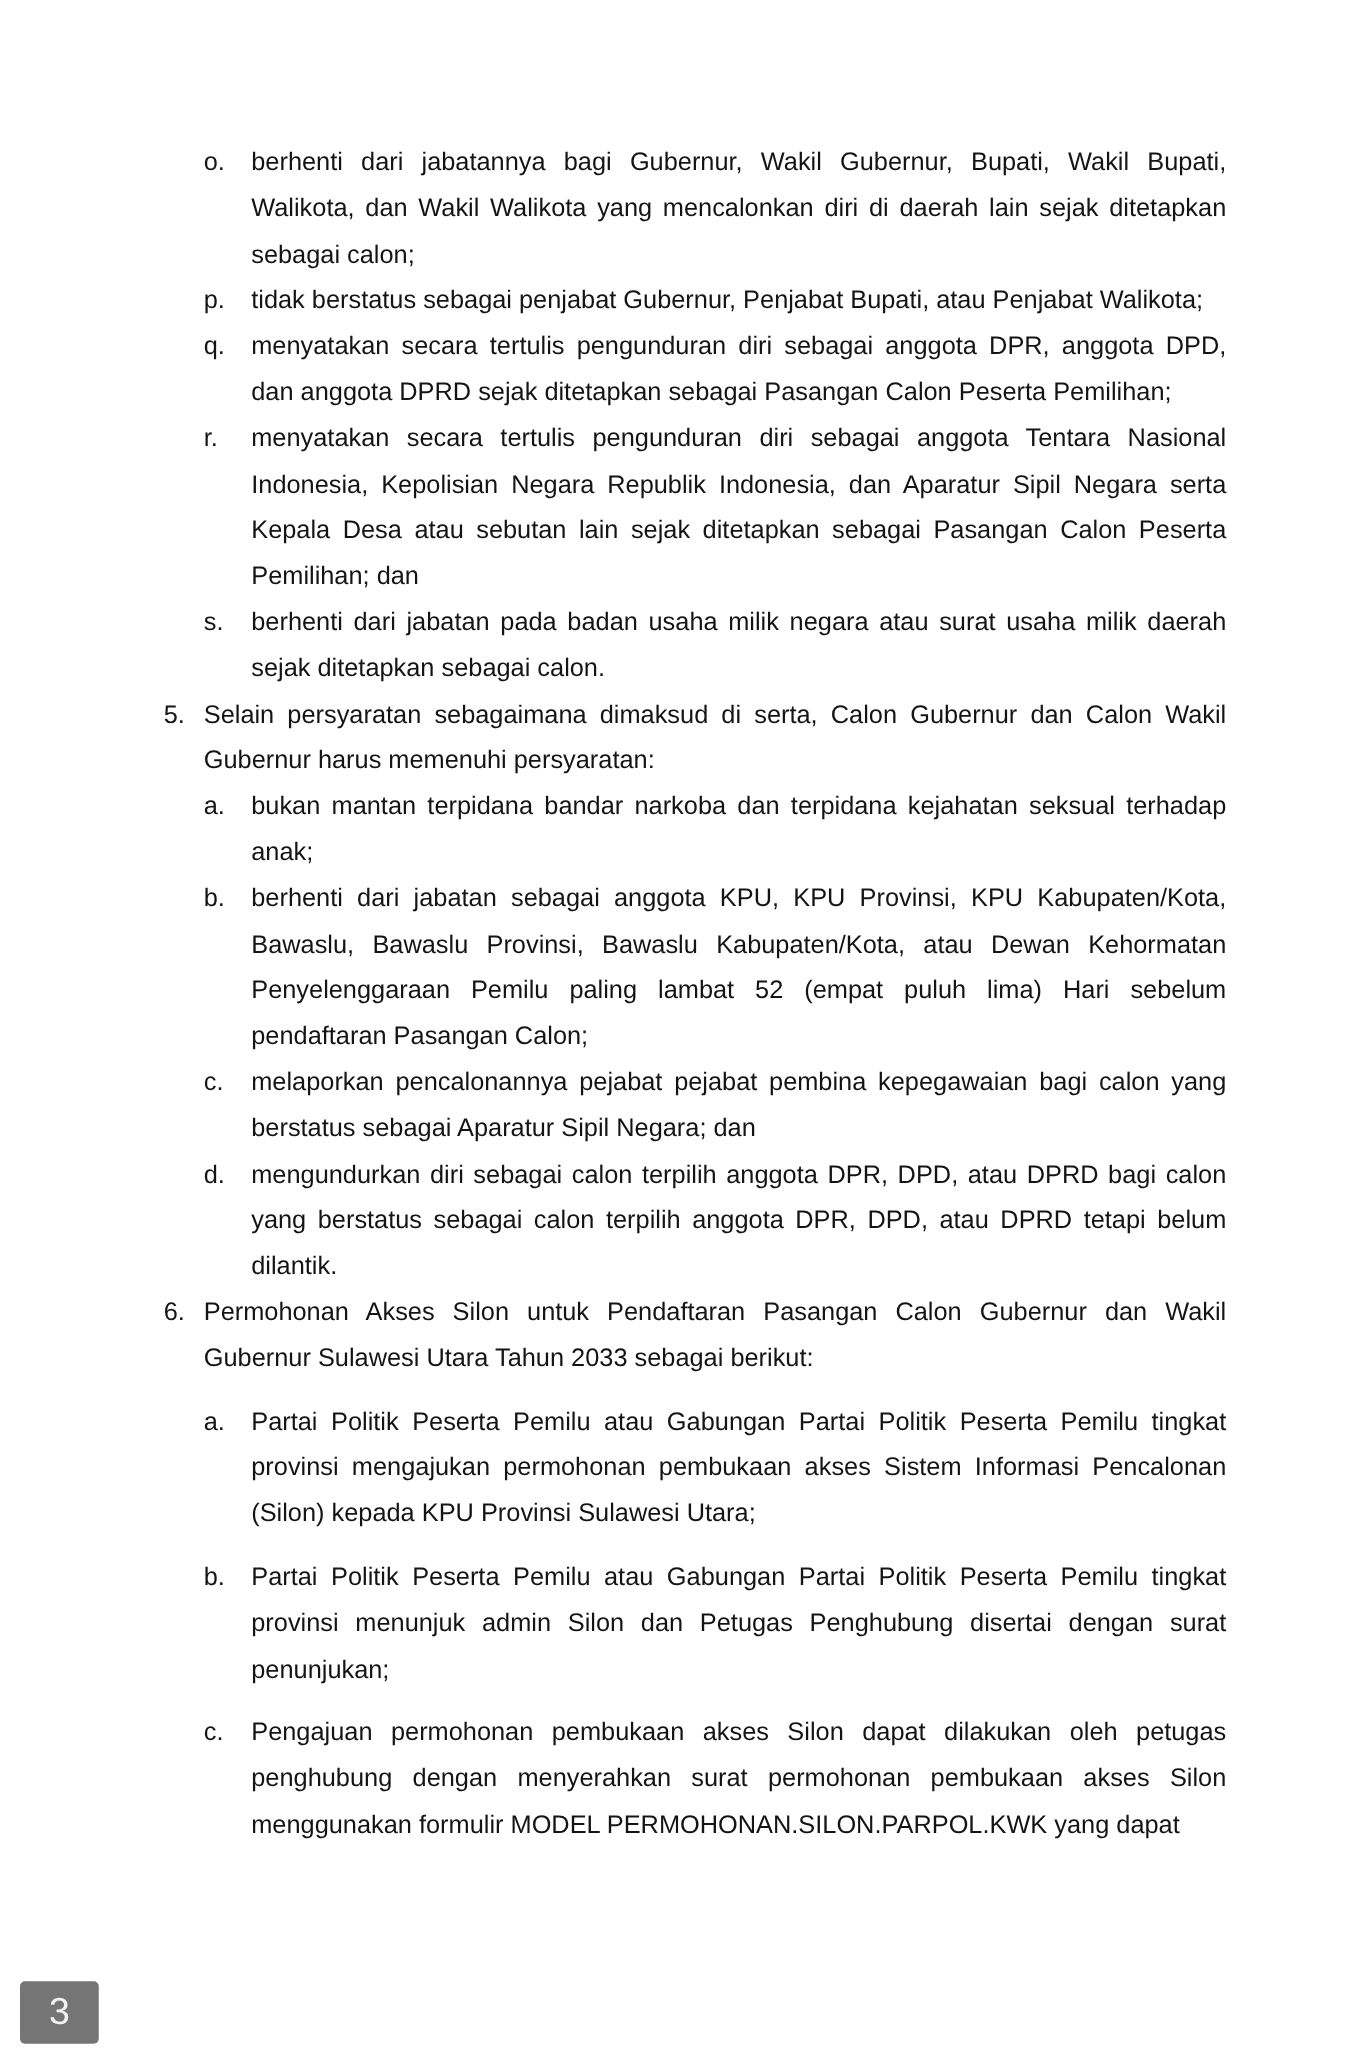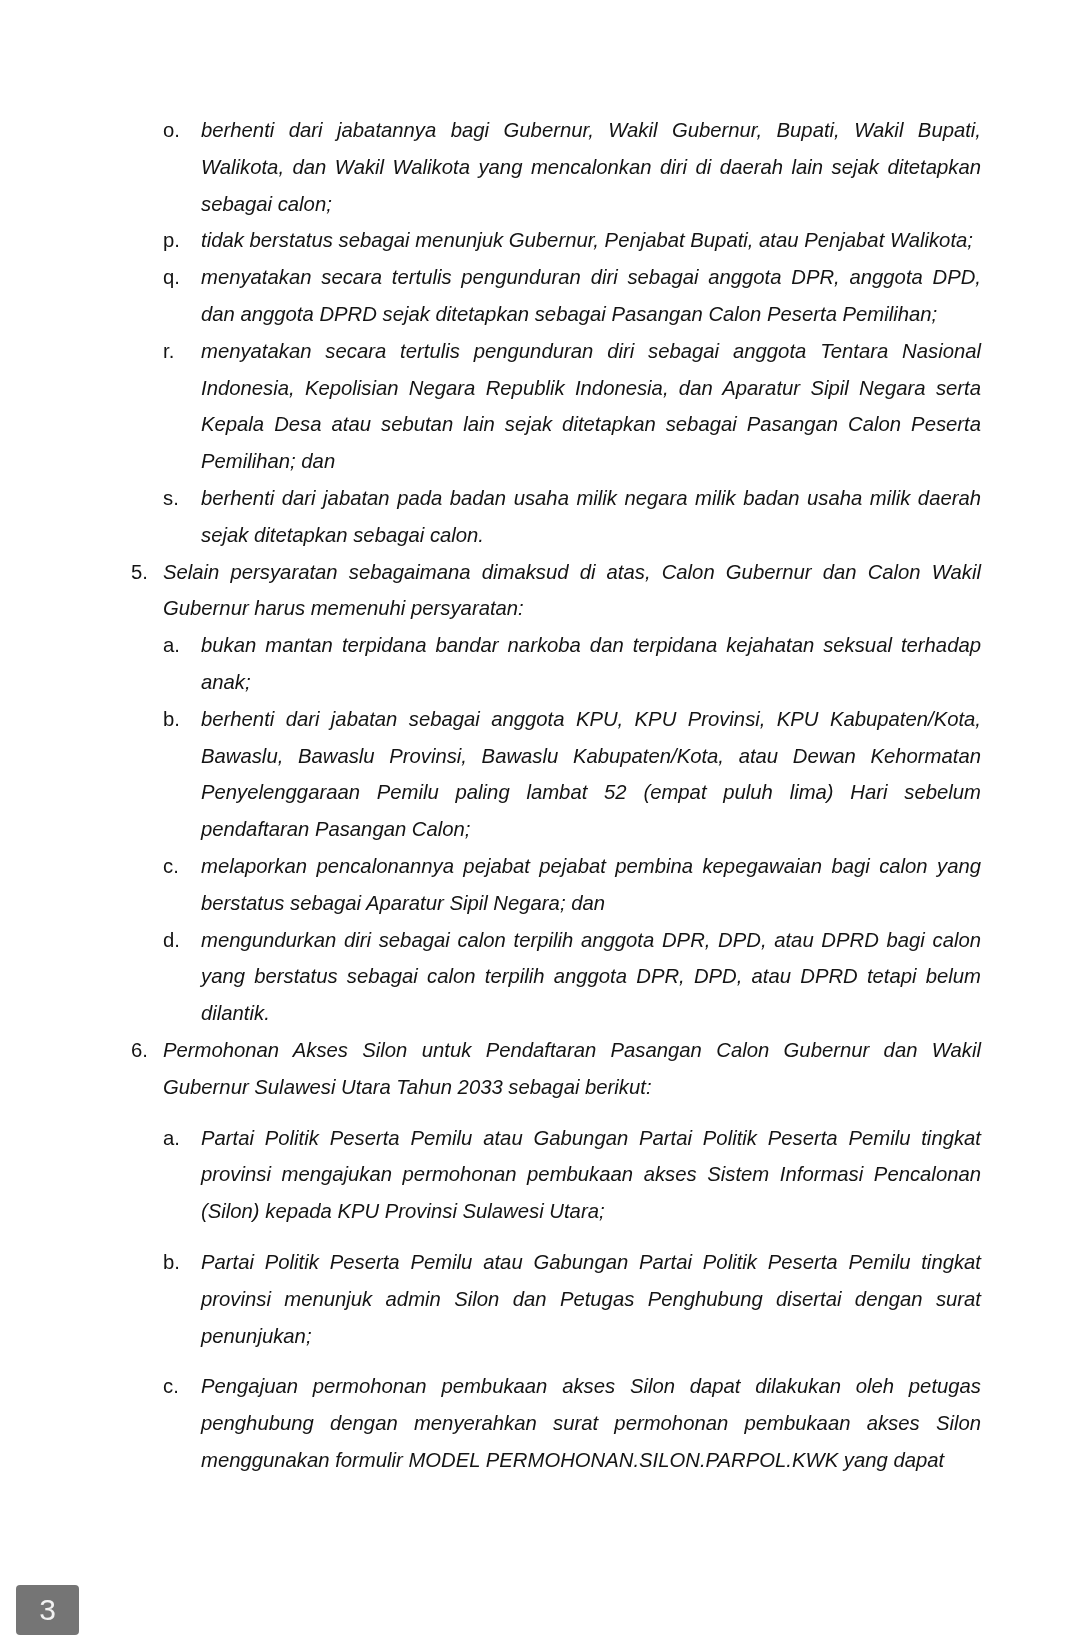--- a/index.html
+++ b/index.html
@@ -35,21 +35,20 @@
       text-align: justify;
       text-align-last: left;
     }
     .item .marker {
       position: absolute;
       top: 0;
       white-space: nowrap;
     }
     .item .text {
       display: block;
-      font-style: italic;
     }
     
     .sub {
       margin-left: 201px;
       width: 780px;
     }
     .sub .marker { left: -38px; }
     
     .num {
       margin-left: 163px;
@@ -81,38 +80,38 @@
 
 <div class="page">
   <div class="content">
 
     <div class="item sub">
       <span class="marker">o.</span>
       <span class="text">berhenti dari jabatannya bagi Gubernur, Wakil Gubernur, Bupati, Wakil Bupati, Walikota, dan Wakil Walikota yang mencalonkan diri di daerah lain sejak ditetapkan sebagai calon;</span>
     </div>
     <div class="item sub">
       <span class="marker">p.</span>
-      <span class="text">tidak berstatus sebagai menunjuk Gubernur, Penjabat Bupati, atau Penjabat Walikota;</span>
+      <span class="text">tidak berstatus sebagai penjabat Gubernur, Penjabat Bupati, atau Penjabat Walikota;</span>
     </div>
     <div class="item sub">
       <span class="marker">q.</span>
       <span class="text">menyatakan secara tertulis pengunduran diri sebagai anggota DPR, anggota DPD, dan anggota DPRD sejak ditetapkan sebagai Pasangan Calon Peserta Pemilihan;</span>
     </div>
     <div class="item sub">
       <span class="marker">r.</span>
       <span class="text">menyatakan secara tertulis pengunduran diri sebagai anggota Tentara Nasional Indonesia, Kepolisian Negara Republik Indonesia, dan Aparatur Sipil Negara serta Kepala Desa atau sebutan lain sejak ditetapkan sebagai Pasangan Calon Peserta Pemilihan; dan</span>
     </div>
     <div class="item sub">
       <span class="marker">s.</span>
-      <span class="text">berhenti dari jabatan pada badan usaha milik negara milik badan usaha milik daerah sejak ditetapkan sebagai calon.</span>
+      <span class="text">berhenti dari jabatan pada badan usaha milik negara atau surat usaha milik daerah sejak ditetapkan sebagai calon.</span>
     </div>
 
     <div class="item num">
       <span class="marker">5.</span>
-      <span class="text">Selain persyaratan sebagaimana dimaksud di atas, Calon Gubernur dan Calon Wakil Gubernur harus memenuhi persyaratan:</span>
+      <span class="text">Selain persyaratan sebagaimana dimaksud di serta, Calon Gubernur dan Calon Wakil Gubernur harus memenuhi persyaratan:</span>
     </div>
     <div class="num-children">
       <div class="item sub">
         <span class="marker">a.</span>
         <span class="text">bukan mantan terpidana bandar narkoba dan terpidana kejahatan seksual terhadap anak;</span>
       </div>
       <div class="item sub">
         <span class="marker">b.</span>
         <span class="text">berhenti dari jabatan sebagai anggota KPU, KPU Provinsi, KPU Kabupaten/Kota, Bawaslu, Bawaslu Provinsi, Bawaslu Kabupaten/Kota, atau Dewan Kehormatan Penyelenggaraan Pemilu paling lambat 52 (empat puluh lima) Hari sebelum pendaftaran Pasangan Calon;</span>
       </div>

